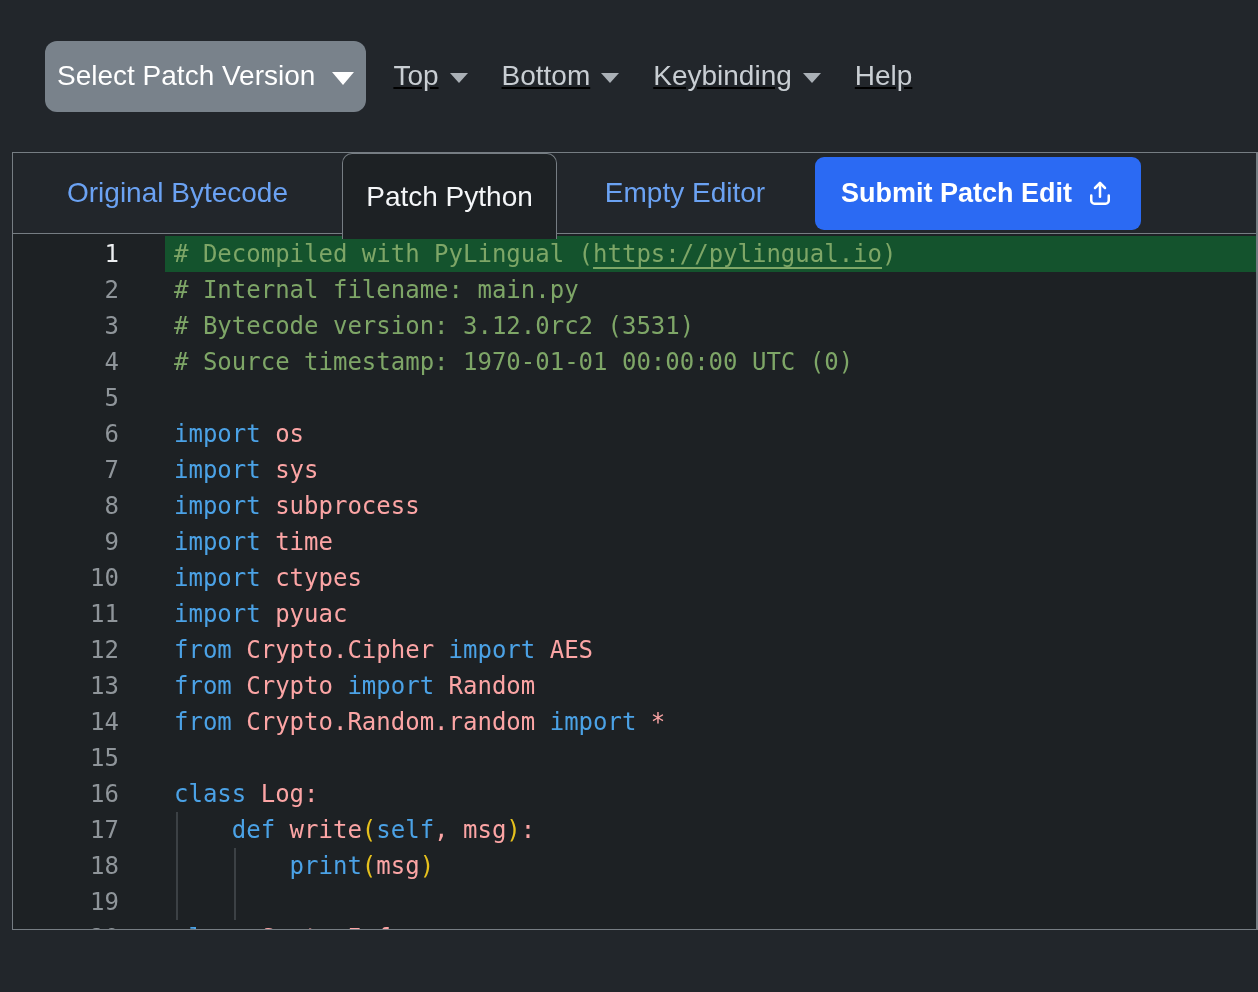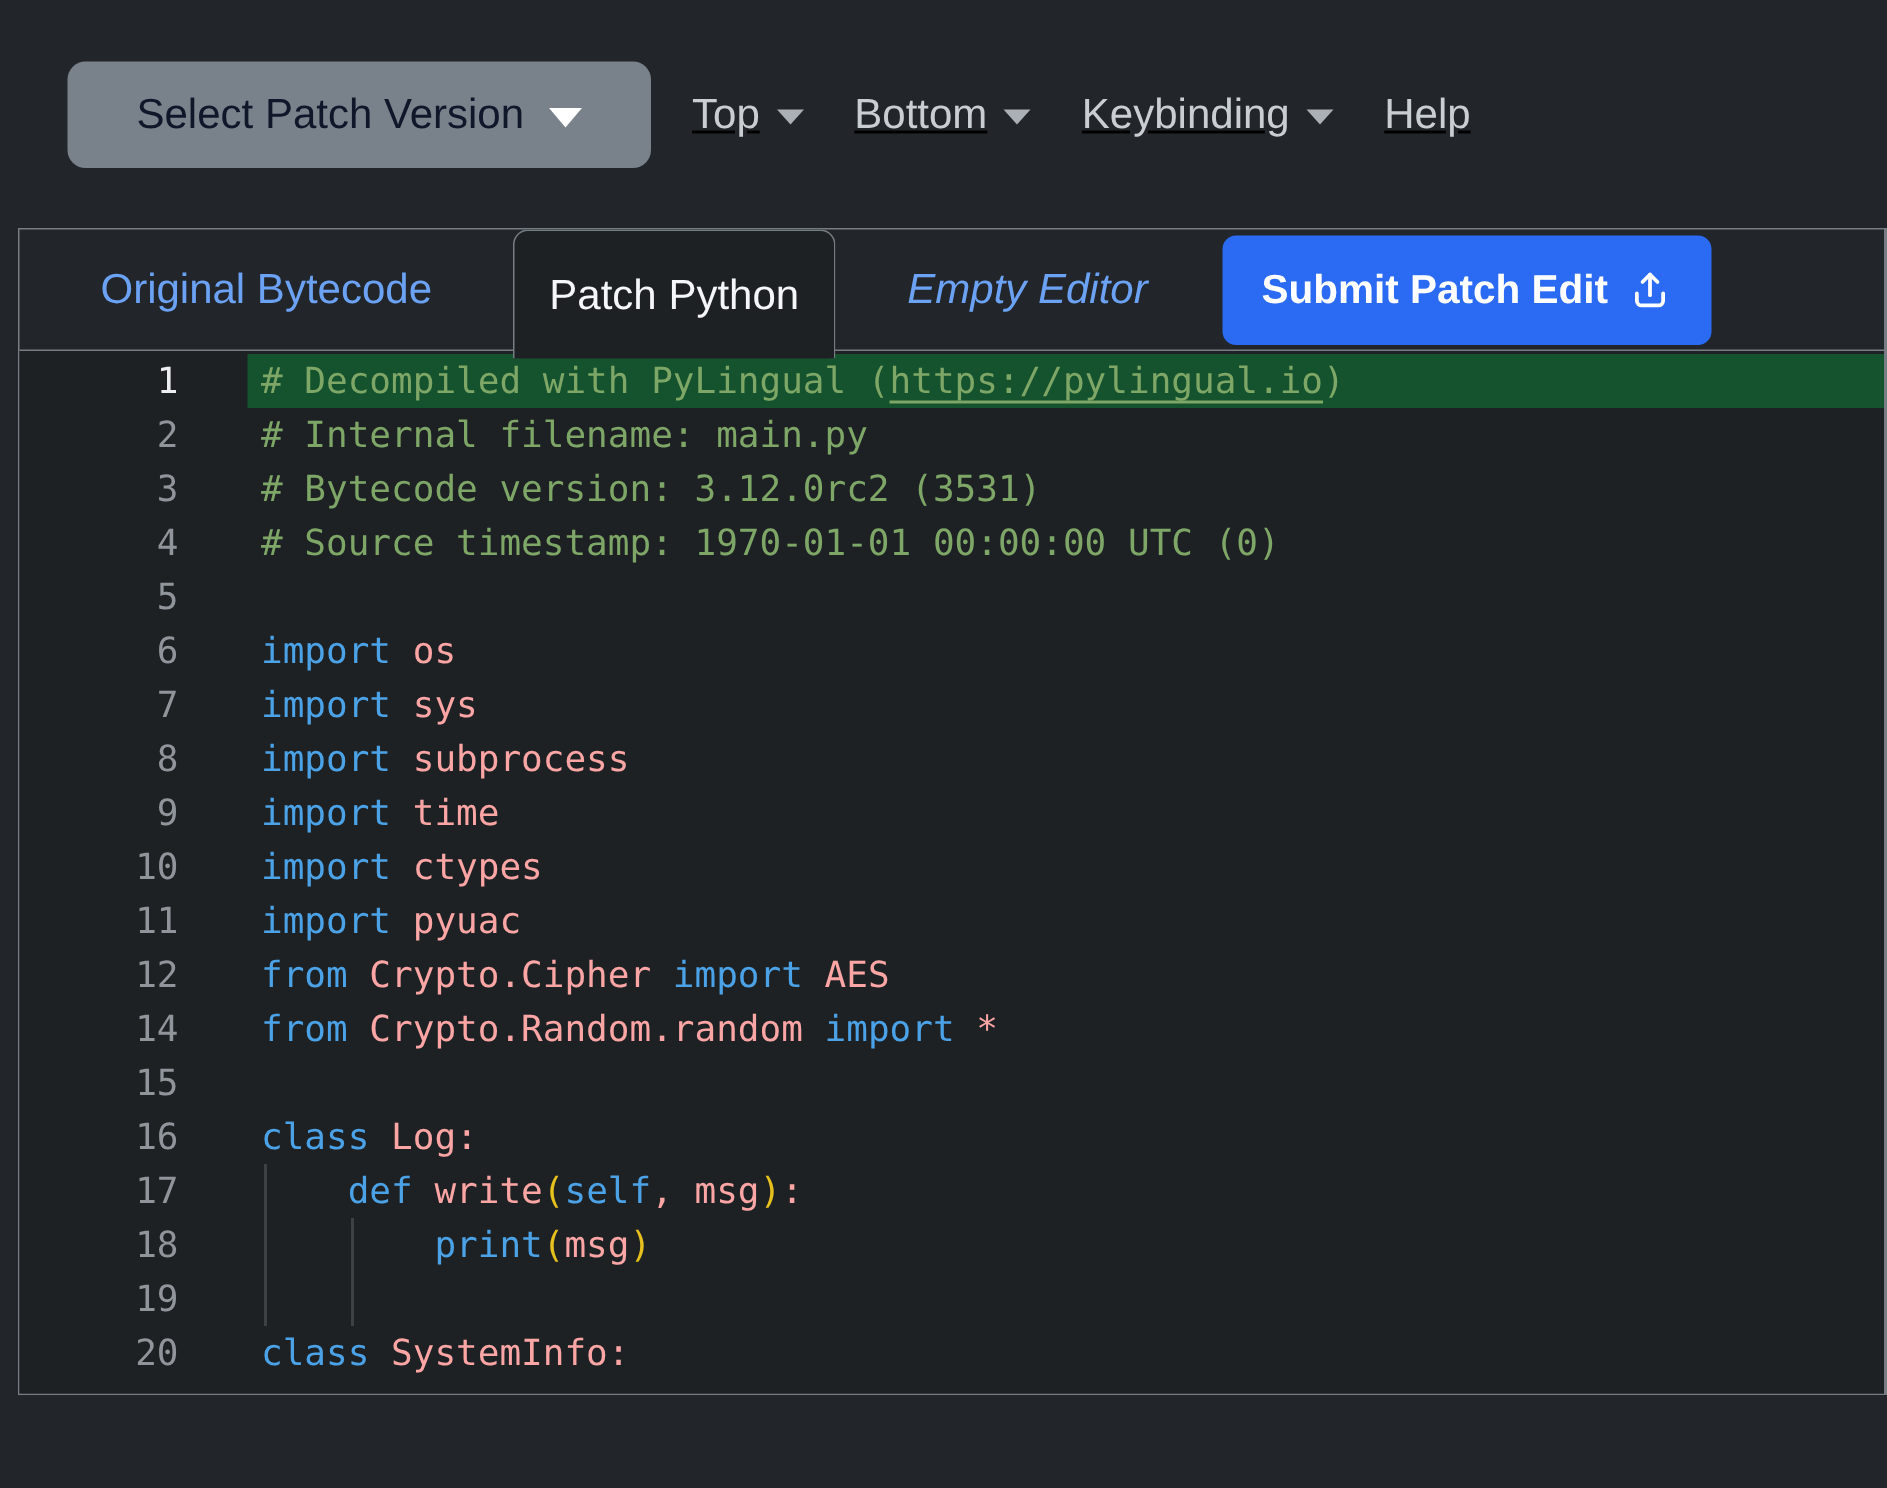--- a/index.html
+++ b/index.html
@@ -9,22 +9,22 @@
     font-family:"Liberation Sans", sans-serif;
     position:relative;
   }
 
   
   .toolbar {
     position:absolute; left:0; top:0; width:100%; height:152px;
     display:flex; align-items:center; padding-left:45px;
   }
   .select-btn {
-    height:71px; padding:0 46px; border:none; border-radius:12px;
-    background:#79828b; color:#0f172a;
+    height:71px; padding:0 12px; border:none; border-radius:12px;
+    background:#79828b; color:#ffffff;
     font-family:"Liberation Sans", sans-serif; font-size:28px; font-weight:500;
     display:flex; align-items:center; gap:17px; cursor:pointer;
   }
   .caret-lg { width:0; height:0; border-left:11px solid transparent;
     border-right:11px solid transparent; border-top:13px solid #ffffff; margin-top:4px; }
   .menus { display:flex; align-items:center; margin-left:27px; gap:34px;text-decoration:underline; }
   .menu-item { display:flex; align-items:center; gap:11px; color:#c9ced3;
     font-size:28px; cursor:pointer; }
   .caret-sm { width:0; height:0; border-left:9px solid transparent;
     border-right:9px solid transparent; border-top:10px solid #aab0b6; margin-top:4px; }
@@ -43,21 +43,21 @@
     display:flex; align-items:center; justify-content:center;
     font-size:28px; color:#6ba2f3; cursor:pointer; position:relative;
   }
   .tab-ob { width:329px; }
   .tab-pp {
     width:215px; color:#f4f6f8; background:#1d2124;
     border:1.5px solid #767d83; border-bottom:none;
     border-radius:10px 10px 0 0;
     height:86px; margin-bottom:-5px; z-index:3;
   }
-  .tab-ee { width:256px;font-style:italic; }
+  .tab-ee { width:256px; }
   .submit-btn {
     align-self:center; margin-left:2px; height:73px; padding:0 26px;
     border:none; border-radius:9px; background:#2b6af3; color:#ffffff;
     font-family:"Liberation Sans", sans-serif; font-size:27px; font-weight:600;
     display:flex; align-items:center; gap:13px; cursor:pointer;
   }
   .submit-btn svg { display:block; }
 
   
   .editor {
@@ -129,20 +129,21 @@
       <div class="code-line"><div class="ln">3</div><div class="lc"><span class="tk-cm"># Bytecode version: 3.12.0rc2 (3531)</span></div></div>
       <div class="code-line"><div class="ln">4</div><div class="lc"><span class="tk-cm"># Source timestamp: 1970-01-01 00:00:00 UTC (0)</span></div></div>
       <div class="code-line"><div class="ln">5</div><div class="lc"></div></div>
       <div class="code-line"><div class="ln">6</div><div class="lc"><span class="tk-kw">import</span><span class="tk-pl"> os</span></div></div>
       <div class="code-line"><div class="ln">7</div><div class="lc"><span class="tk-kw">import</span><span class="tk-pl"> sys</span></div></div>
       <div class="code-line"><div class="ln">8</div><div class="lc"><span class="tk-kw">import</span><span class="tk-pl"> subprocess</span></div></div>
       <div class="code-line"><div class="ln">9</div><div class="lc"><span class="tk-kw">import</span><span class="tk-pl"> time</span></div></div>
       <div class="code-line"><div class="ln">10</div><div class="lc"><span class="tk-kw">import</span><span class="tk-pl"> ctypes</span></div></div>
       <div class="code-line"><div class="ln">11</div><div class="lc"><span class="tk-kw">import</span><span class="tk-pl"> pyuac</span></div></div>
       <div class="code-line"><div class="ln">12</div><div class="lc"><span class="tk-kw">from</span><span class="tk-pl"> Crypto.Cipher </span><span class="tk-kw">import</span><span class="tk-pl"> AES</span></div></div>
+      <div class="code-line"><div class="ln">13</div><div class="lc"><span class="tk-kw">from</span><span class="tk-pl"> Crypto </span><span class="tk-kw">import</span><span class="tk-pl"> Random</span></div></div>
       <div class="code-line"><div class="ln">14</div><div class="lc"><span class="tk-kw">from</span><span class="tk-pl"> Crypto.Random.random </span><span class="tk-kw">import</span><span class="tk-pl"> *</span></div></div>
       <div class="code-line"><div class="ln">15</div><div class="lc"></div></div>
       <div class="code-line"><div class="ln">16</div><div class="lc"><span class="tk-kw">class</span><span class="tk-pl"> Log:</span></div></div>
       <div class="code-line"><div class="ln">17</div><div class="lc"><span class="guide" style="left: 11px;"></span><span class="tk-pl">    </span><span class="tk-kw">def</span><span class="tk-pl"> write</span><span class="tk-yb">(</span><span class="tk-kw">self</span><span class="tk-pl">, msg</span><span class="tk-yb">)</span><span class="tk-pl">:</span></div></div>
       <div class="code-line"><div class="ln">18</div><div class="lc"><span class="guide" style="left: 11px;"></span><span class="guide" style="left: 68.84px;"></span><span class="tk-pl">        </span><span class="tk-kw">print</span><span class="tk-yb">(</span><span class="tk-pl">msg</span><span class="tk-yb">)</span></div></div>
       <div class="code-line"><div class="ln">19</div><div class="lc"><span class="guide" style="left: 11px;"></span><span class="guide" style="left: 68.84px;"></span></div></div>
       <div class="code-line"><div class="ln">20</div><div class="lc"><span class="tk-kw">class</span><span class="tk-pl"> SystemInfo:</span></div></div>
     </div>
 </div>
 

